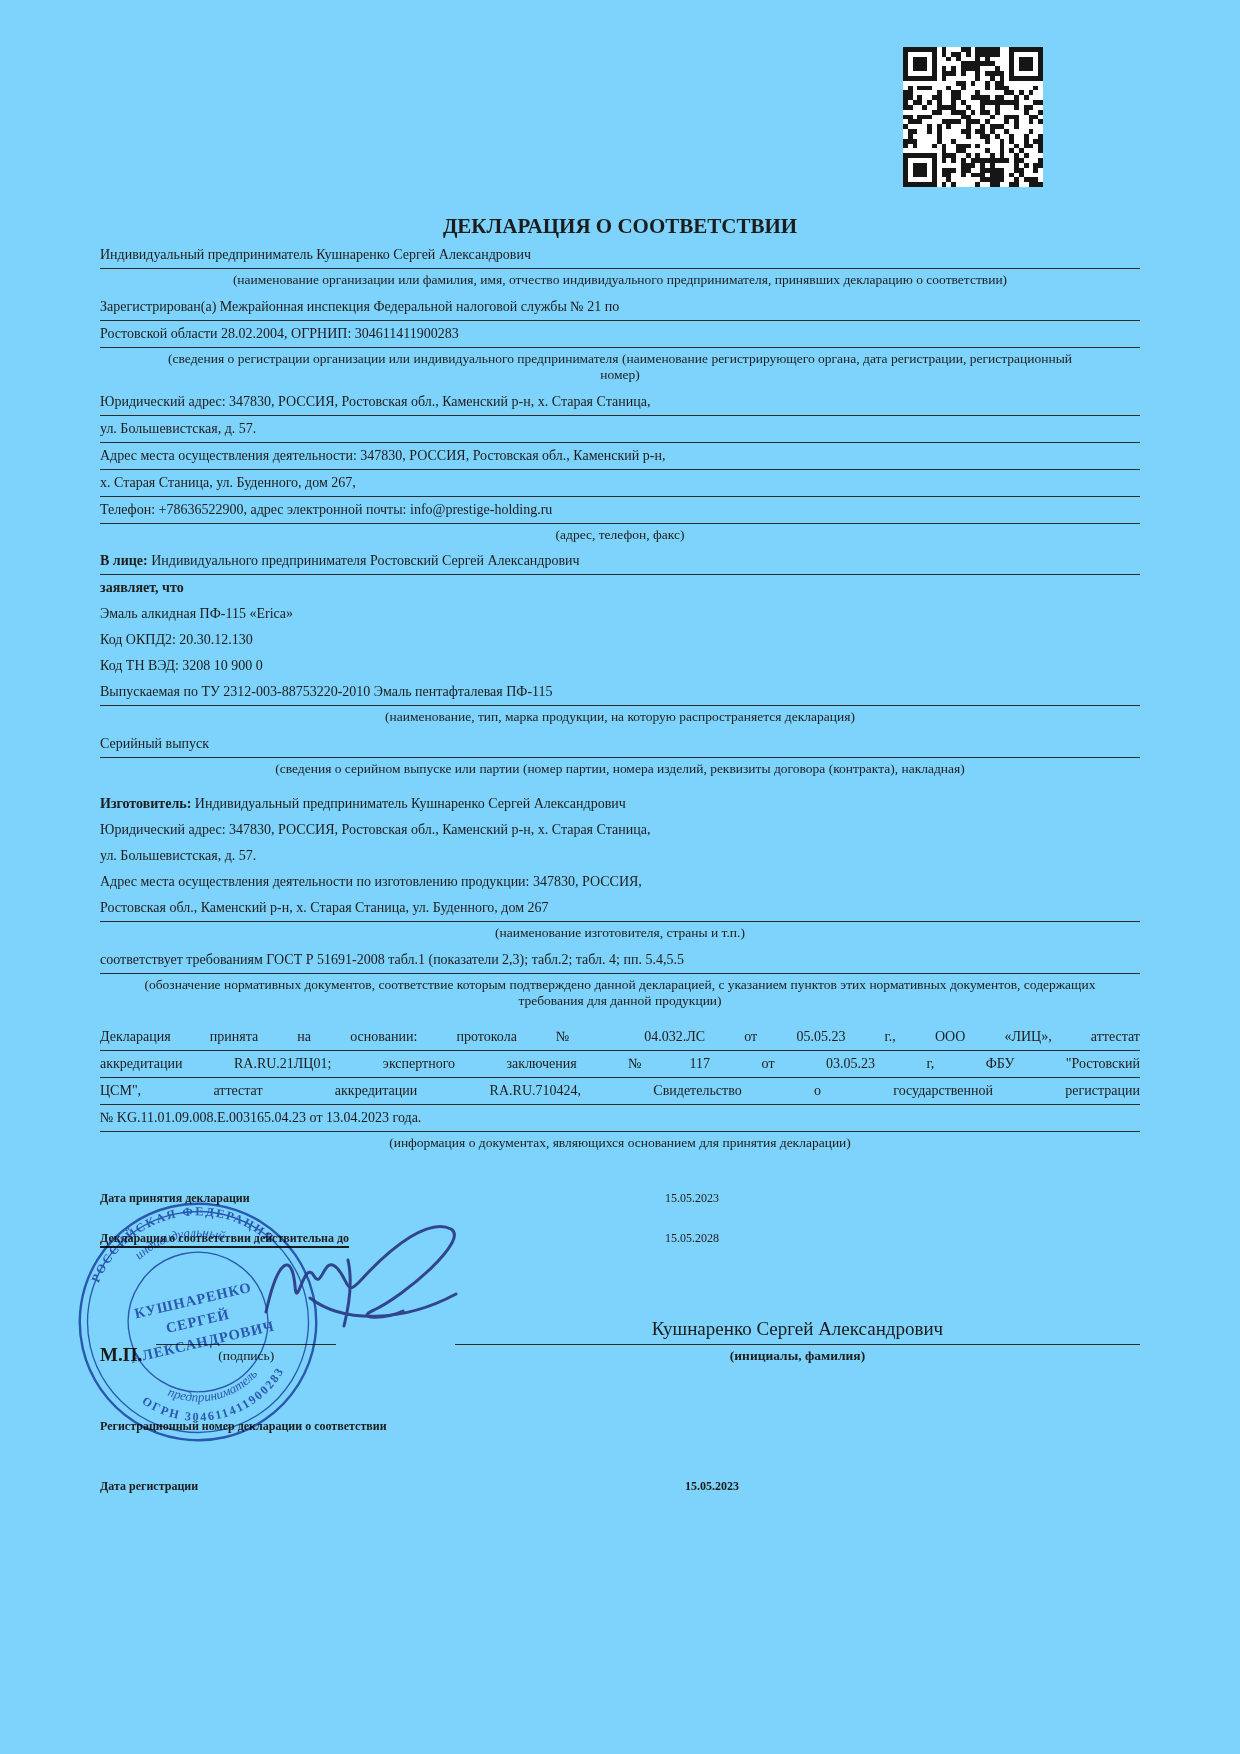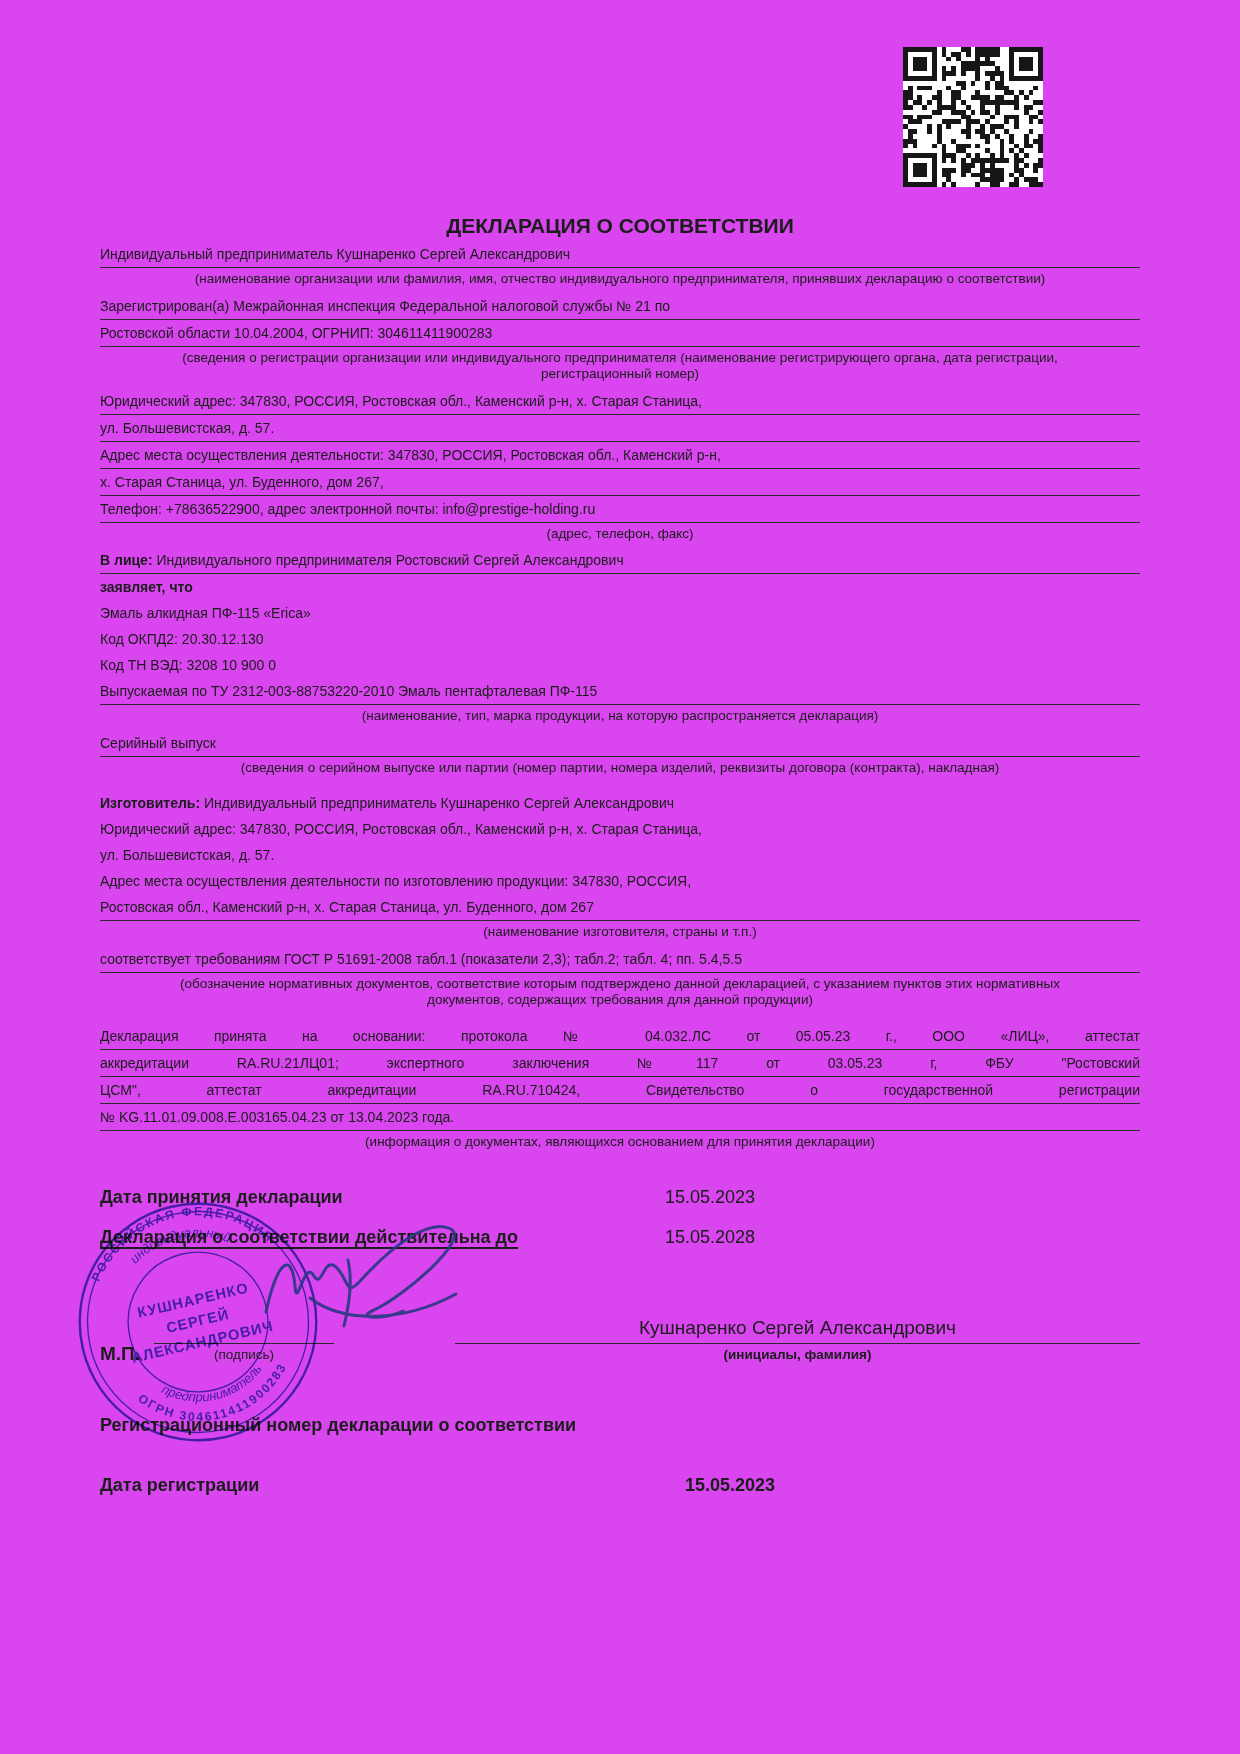--- a/index.html
+++ b/index.html
@@ -1,35 +1,35 @@
 <!DOCTYPE html>
 <html><head>
 <meta charset="utf-8">
 <style>
   * { margin:0; padding:0; box-sizing:border-box; }
   html,body { background:#ffffff; }
   .page {
     position:relative; width:1240px; height:1754px; margin:0 auto;
-    background:#d946ef; color:#1c1c1c; overflow:hidden;
-    font-family:Liberation Sans, sans-serif;
+    background:#7dd3fc; color:#1c1c1c; overflow:hidden;
+    font-family:Liberation Serif, serif;
   }
   .content { position:absolute; left:100px; right:100px; top:214px; }
   .title { font-size:21px; font-weight:bold; text-align:center; margin-bottom:3px; }
   .line  { font-size:14px; line-height:26px; }
   .fline { border-bottom:1.5px solid #2b2b2b; }
   .just  { text-align:justify; text-align-last:justify; }
   .b { font-weight:bold; }
   .u { text-decoration:underline; text-decoration-thickness:1.5px; text-underline-offset:4px; }
   .cap {
     font-size:13.5px; line-height:16.5px; text-align:center;
     max-width:920px; margin:3px auto 5px auto;
   }
   .cap.wide { max-width:960px; } .mt14 { margin-top:14px; } .mt24 { margin-top:14px; }
   .mt34 { margin-top:34px; } .mt44 { margin-top:44px; }
-  .row { display:grid; grid-template-columns:565px 1fr; align-items:baseline; font-size:18px; line-height:26px; }
+  .row { display:grid; grid-template-columns:565px 1fr; align-items:baseline; font-size:12px; line-height:26px; }
   .row.wide-col { grid-template-columns:585px 1fr; }
   .sig-area { display:flex; align-items:flex-end; margin-top:40px; min-height:78px; }
   .sig-left { display:flex; align-items:flex-start; gap:14px; width:310px; }
   .mp { font-size:19px; }
   .sig-line { border-top:1.6px solid #2b2b2b; }
   .sig-line .cap { margin-top:3px; }
   .sig-line.short { width:180px; }
   .sig-right { flex:1; margin-left:45px; text-align:center; }
   .sig-name { font-size:19px; margin-bottom:4px; }
   
@@ -368,21 +368,21 @@
     </svg>
 
   <div class="content">
 
     <div class="title">ДЕКЛАРАЦИЯ О СООТВЕТСТВИИ</div>
 
     <div class="line fline">Индивидуальный предприниматель Кушнаренко Сергей Александрович</div>
     <div class="cap">(наименование организации или фамилия, имя, отчество индивидуального предпринимателя, принявших декларацию о соответствии)</div>
 
     <div class="line fline">Зарегистрирован(а) Межрайонная инспекция Федеральной налоговой службы № 21 по</div>
-    <div class="line fline">Ростовской области 10.04.2004, ОГРНИП: 304611411900283</div>
+    <div class="line fline">Ростовской области 28.02.2004, ОГРНИП: 304611411900283</div>
     <div class="cap">(сведения о регистрации организации или индивидуального предпринимателя (наименование регистрирующего органа, дата регистрации, регистрационный номер)</div>
 
     <div class="line fline">Юридический адрес: 347830, РОССИЯ, Ростовская обл., Каменский р-н, х. Старая Станица,</div>
     <div class="line fline">ул. Большевистская, д. 57.</div>
     <div class="line fline">Адрес места осуществления деятельности: 347830, РОССИЯ, Ростовская обл., Каменский р-н,</div>
     <div class="line fline">х. Старая Станица, ул. Буденного, дом 267,</div>
     <div class="line fline">Телефон: +78636522900, адрес электронной почты: info@prestige-holding.ru</div>
     <div class="cap">(адрес, телефон, факс)</div>
 
     <div class="line fline">

